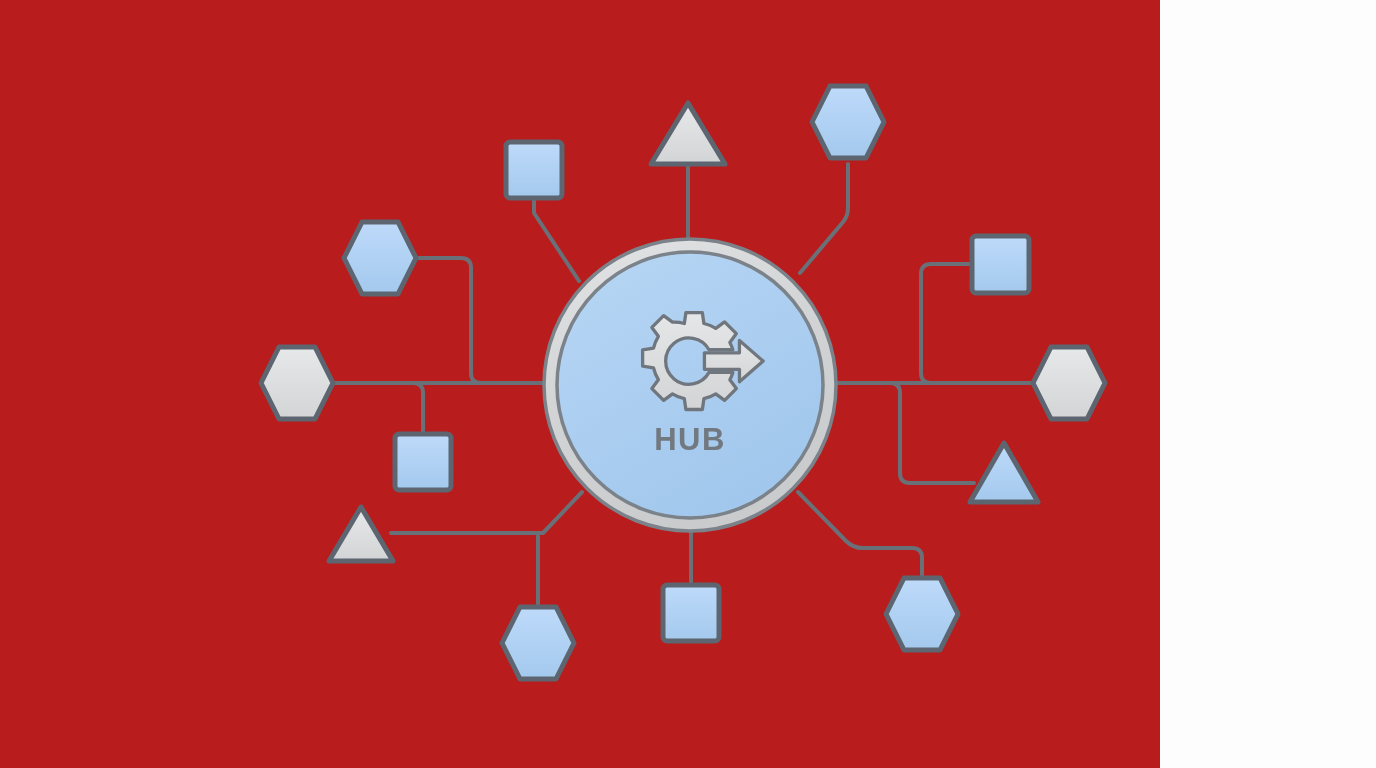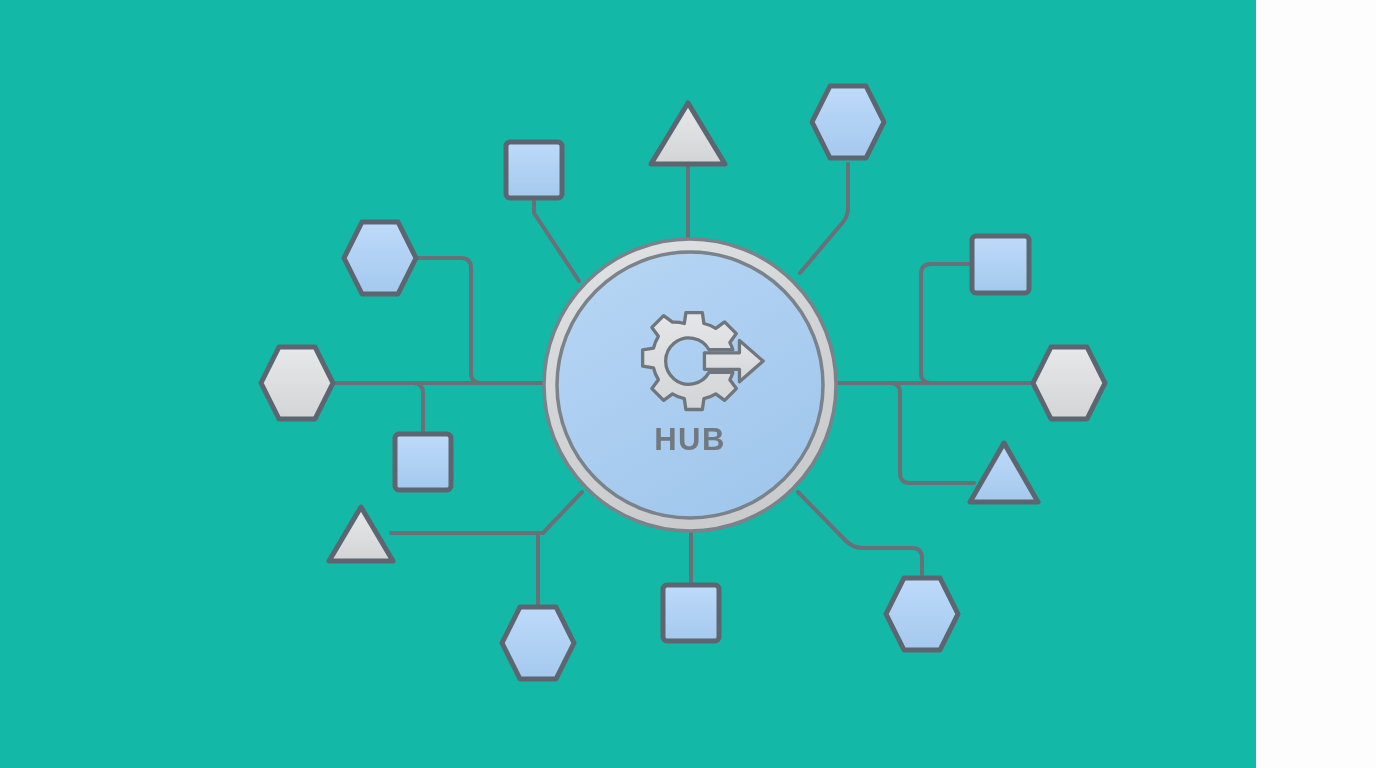--- a/index.html
+++ b/index.html
@@ -7,23 +7,23 @@
     margin: 0;
     padding: 0;
     width: 1376px;
     height: 768px;
     background: #fdfdfd;
     font-family: "Liberation Sans", sans-serif;
     overflow: hidden;
   }
   #diagram-root {
     position: relative;
-    width: 1256px;
+    width: 1160px;
     height: 768px;
-    background: #14b8a6;
+    background: #b91c1c;
   }
   svg#diagram-canvas {
     display: block;
     width: 1376px;
     height: 768px;
   }
   .edge {
     fill: none;
     stroke: #6a7078;
     stroke-width: 4;

